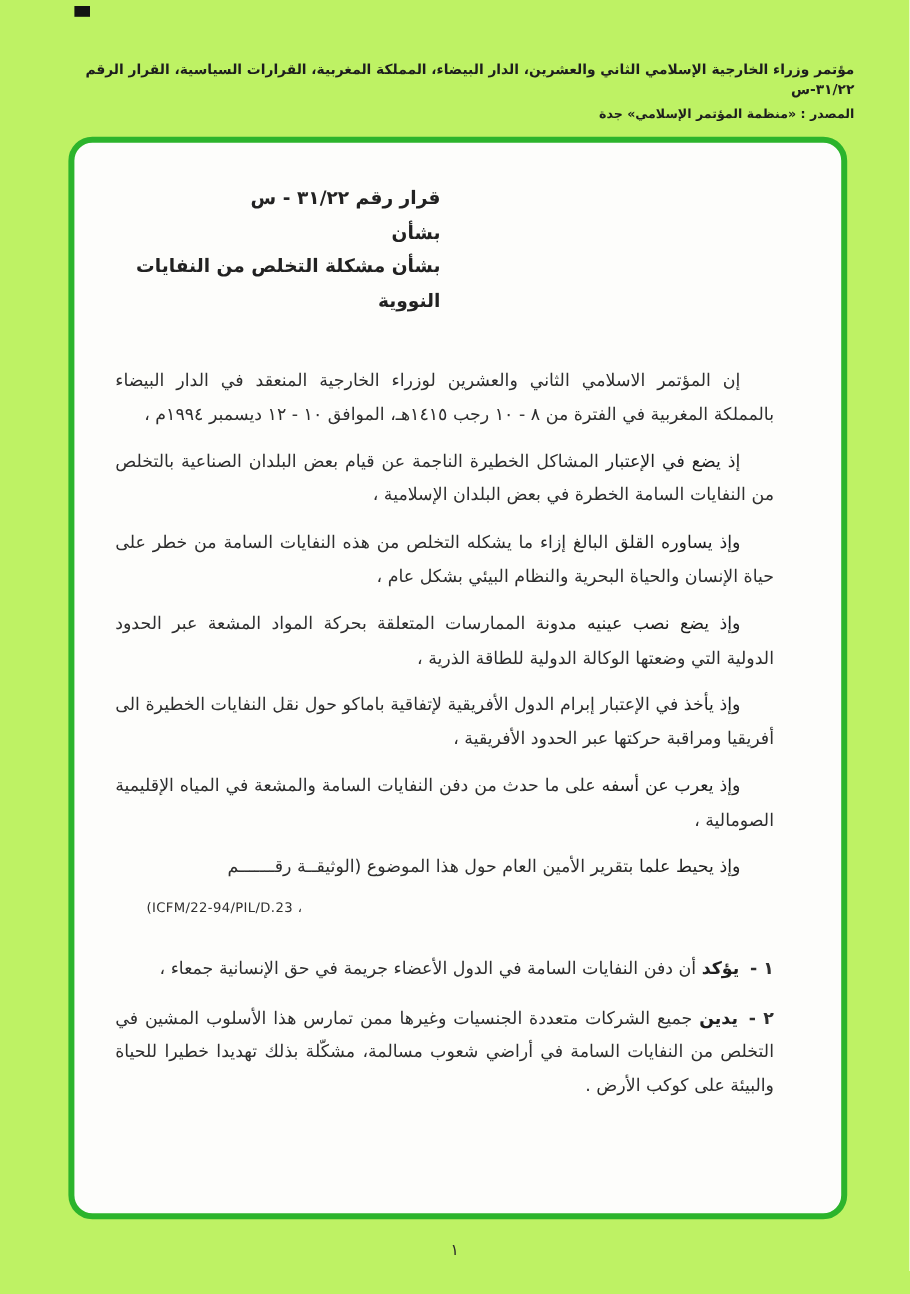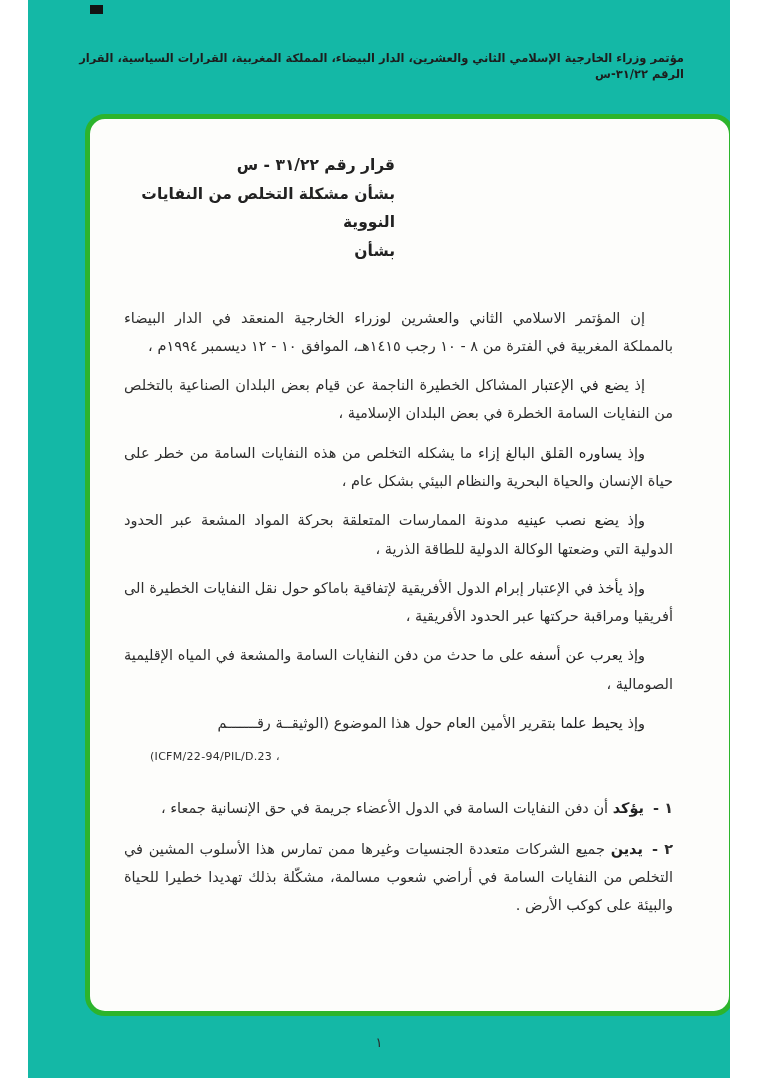--- a/index.html
+++ b/index.html
@@ -1,22 +1,22 @@
 <!DOCTYPE html>
 <html><head>
 <meta charset="utf-8">
 <style>
   * { box-sizing: border-box; }
   html, body { margin: 0; padding: 0; background: #ffffff; }
   .page {
     position: relative;
-    width: 702px;
+    width: 758px;
     height: 1078px;
     margin: 0 auto;
-    background: #14b8a6;
+    background: #bef264;
     font-family: "DejaVu Sans", sans-serif;
     color: #2b2b2b;
     overflow: hidden;
   }
   .scan-artifact {
     position: absolute;
     top: 5px; left: 62px;
     width: 13px; height: 9px;
     background: #131313;
   }
@@ -82,29 +82,30 @@
 </style>
 </head>
 <body>
 
 <div class="page">
 
   <div class="scan-artifact"></div>
 
   <div class="header">
     <div class="header-line1">مؤتمر وزراء الخارجية الإسلامي الثاني والعشرين، الدار البيضاء، المملكة المغربية، القرارات السياسية، القرار الرقم ٣١/٢٢-س</div>
+    <div class="header-line2">المصدر : «منظمة المؤتمر الإسلامي» جدة</div>
   </div>
 
   <div class="doc-box">
     <div class="doc-content">
 
       <div class="title-block">
         <div>قرار رقم ٣١/٢٢ - س</div>
+        <div>بشأن</div>
         <div>بشأن مشكلة التخلص من النفايات النووية</div>
-        <div>بشأن</div>
       </div>
 
       <div class="para">
         <span class="lead"></span><span>إن المؤتمر الاسلامي الثاني والعشرين لوزراء الخارجية المنعقد في الدار البيضاء بالمملكة المغربية في الفترة من ٨ - ١٠ رجب ١٤١٥هـ، الموافق ١٠ - ١٢ ديسمبر ١٩٩٤م ،</span>
       </div>
 
       <div class="para">
         <span class="lead">إذ يضع في الإعتبار</span><span> المشاكل الخطيرة الناجمة عن قيام بعض البلدان الصناعية بالتخلص من النفايات السامة الخطرة في بعض البلدان الإسلامية ،</span>
       </div>
 

